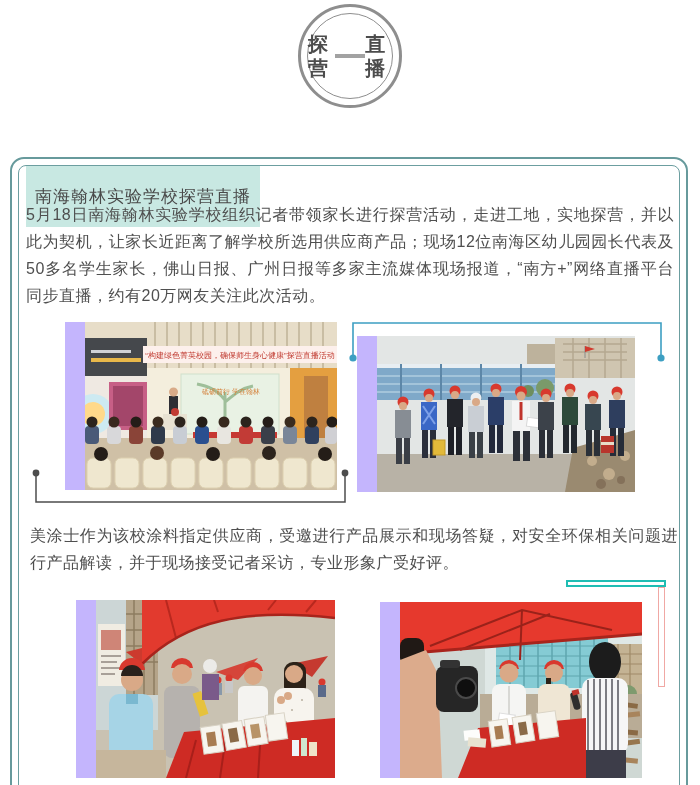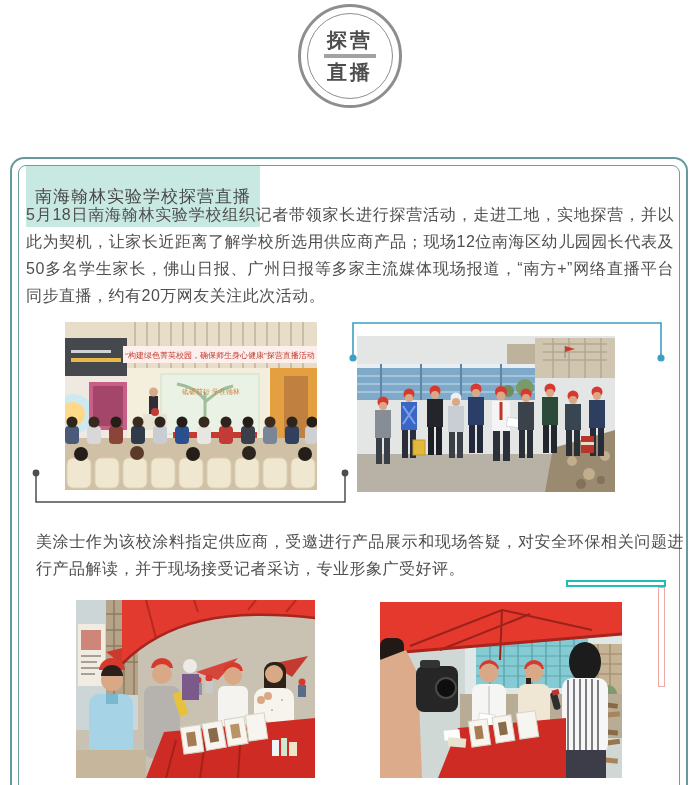--- a/index.html
+++ b/index.html
@@ -4,37 +4,37 @@
 <style>
   html,body{margin:0;padding:0;background:#ffffff;}
   body{width:700px;height:785px;overflow:hidden;position:relative;
        font-family:"Liberation Sans","DejaVu Sans",sans-serif;color:#4f4f4f;}
   .abs{position:absolute;}
 
   
   .badge{left:298px;top:4px;width:98px;height:98px;border:3px solid #8e8e8e;
          border-radius:50%;display:flex;align-items:center;justify-content:center;background:#fff;}
   .badge-inner{width:84px;height:84px;border:1.5px solid #8e8e8e;border-radius:50%;
-         display:flex;flex-direction:column;align-items:center;justify-content:center;}
+         display:flex;flex-direction:row;align-items:center;justify-content:center;}
   .badge-txt{font-size:20px;font-weight:bold;color:#4c4c4c;letter-spacing:3px;line-height:24px;}
   .badge-div{width:52px;height:4px;background:#a2a2a2;margin:2px 0;}
 
   
   .card{left:10px;top:157px;width:674px;height:700px;border:2px solid #679a9c;border-radius:14px;}
   .card-inner{position:absolute;left:6px;top:6px;right:6px;bottom:6px;
               border:1px solid #6c9ea0;border-radius:8px;}
 
   .title{left:26px;top:166px;display:inline-block;background:#c8e8e2;color:#4a4a4a;
          font-size:17px;padding:19px 9px;letter-spacing:1px;}
   .para{left:26px;width:648px;font-size:16px;line-height:27px;color:#4f4f4f;
         text-align:justify;letter-spacing:.5px;}
   .p1{top:201px;}
   .p2{top:518px;}
 
-  .photo{overflow:hidden;background:#c4b5fd;}
+  .photo{overflow:hidden;background:#c4b5fd;padding-left:20px;}
   .photo svg{display:block;width:100%;height:100%;}
   svg text{font-family:"Liberation Sans","DejaVu Sans",sans-serif;}
 
   .decor-teal{left:566px;top:580px;width:96px;height:3px;border:2px solid #1fbdb3;background:#fff;}
   .decor-pink{left:658px;top:587px;width:5px;height:98px;border:1px solid #f0a8a4;background:#fff;}
 </style>
 </head>
 <body>
 
 <div class="abs badge">
@@ -241,21 +241,21 @@
   </g>
 </svg>
 </div>
 
 <svg class="abs" style="left:29px;top:468px;" width="323" height="40" viewBox="0 0 323 40">
   <path d="M7,5 V34 H316 V5" fill="none" stroke="#4d4d4d" stroke-width="1.5"></path>
   <circle cx="7" cy="5" r="3.4" fill="#4d4d4d"></circle>
   <circle cx="316" cy="5" r="3.4" fill="#4d4d4d"></circle>
 </svg>
 
-<p class="abs para p2" style="margin:10px;">美涂士作为该校涂料指定供应商，受邀进行产品展示和现场答疑，对安全环保相关问题进行产品解读，并于现场接受记者采访，专业形象广受好评。</p>
+<p class="abs para p2" style="margin:4px;">美涂士作为该校涂料指定供应商，受邀进行产品展示和现场答疑，对安全环保相关问题进行产品解读，并于现场接受记者采访，专业形象广受好评。</p>
 
 <div class="abs decor-teal"></div>
 <div class="abs decor-pink"></div>
 
 <div class="abs photo" style="left:76px;top:600px;width:239px;height:178px;" aria-label="美涂士现场产品展示">
 <svg viewBox="0 0 239 178">
   <rect width="239" height="178" fill="#c9c2b2"></rect>
   <rect x="0" y="0" width="62" height="130" fill="#ccd6d6"></rect>
   <rect x="30" y="0" width="32" height="95" fill="#b5a489"></rect>
   <path d="M30,14h32M30,30h32M30,46h32M30,62h32M38,0v95M48,0v95M58,0v95" stroke="#8d7c60" stroke-width="1.5"></path>

